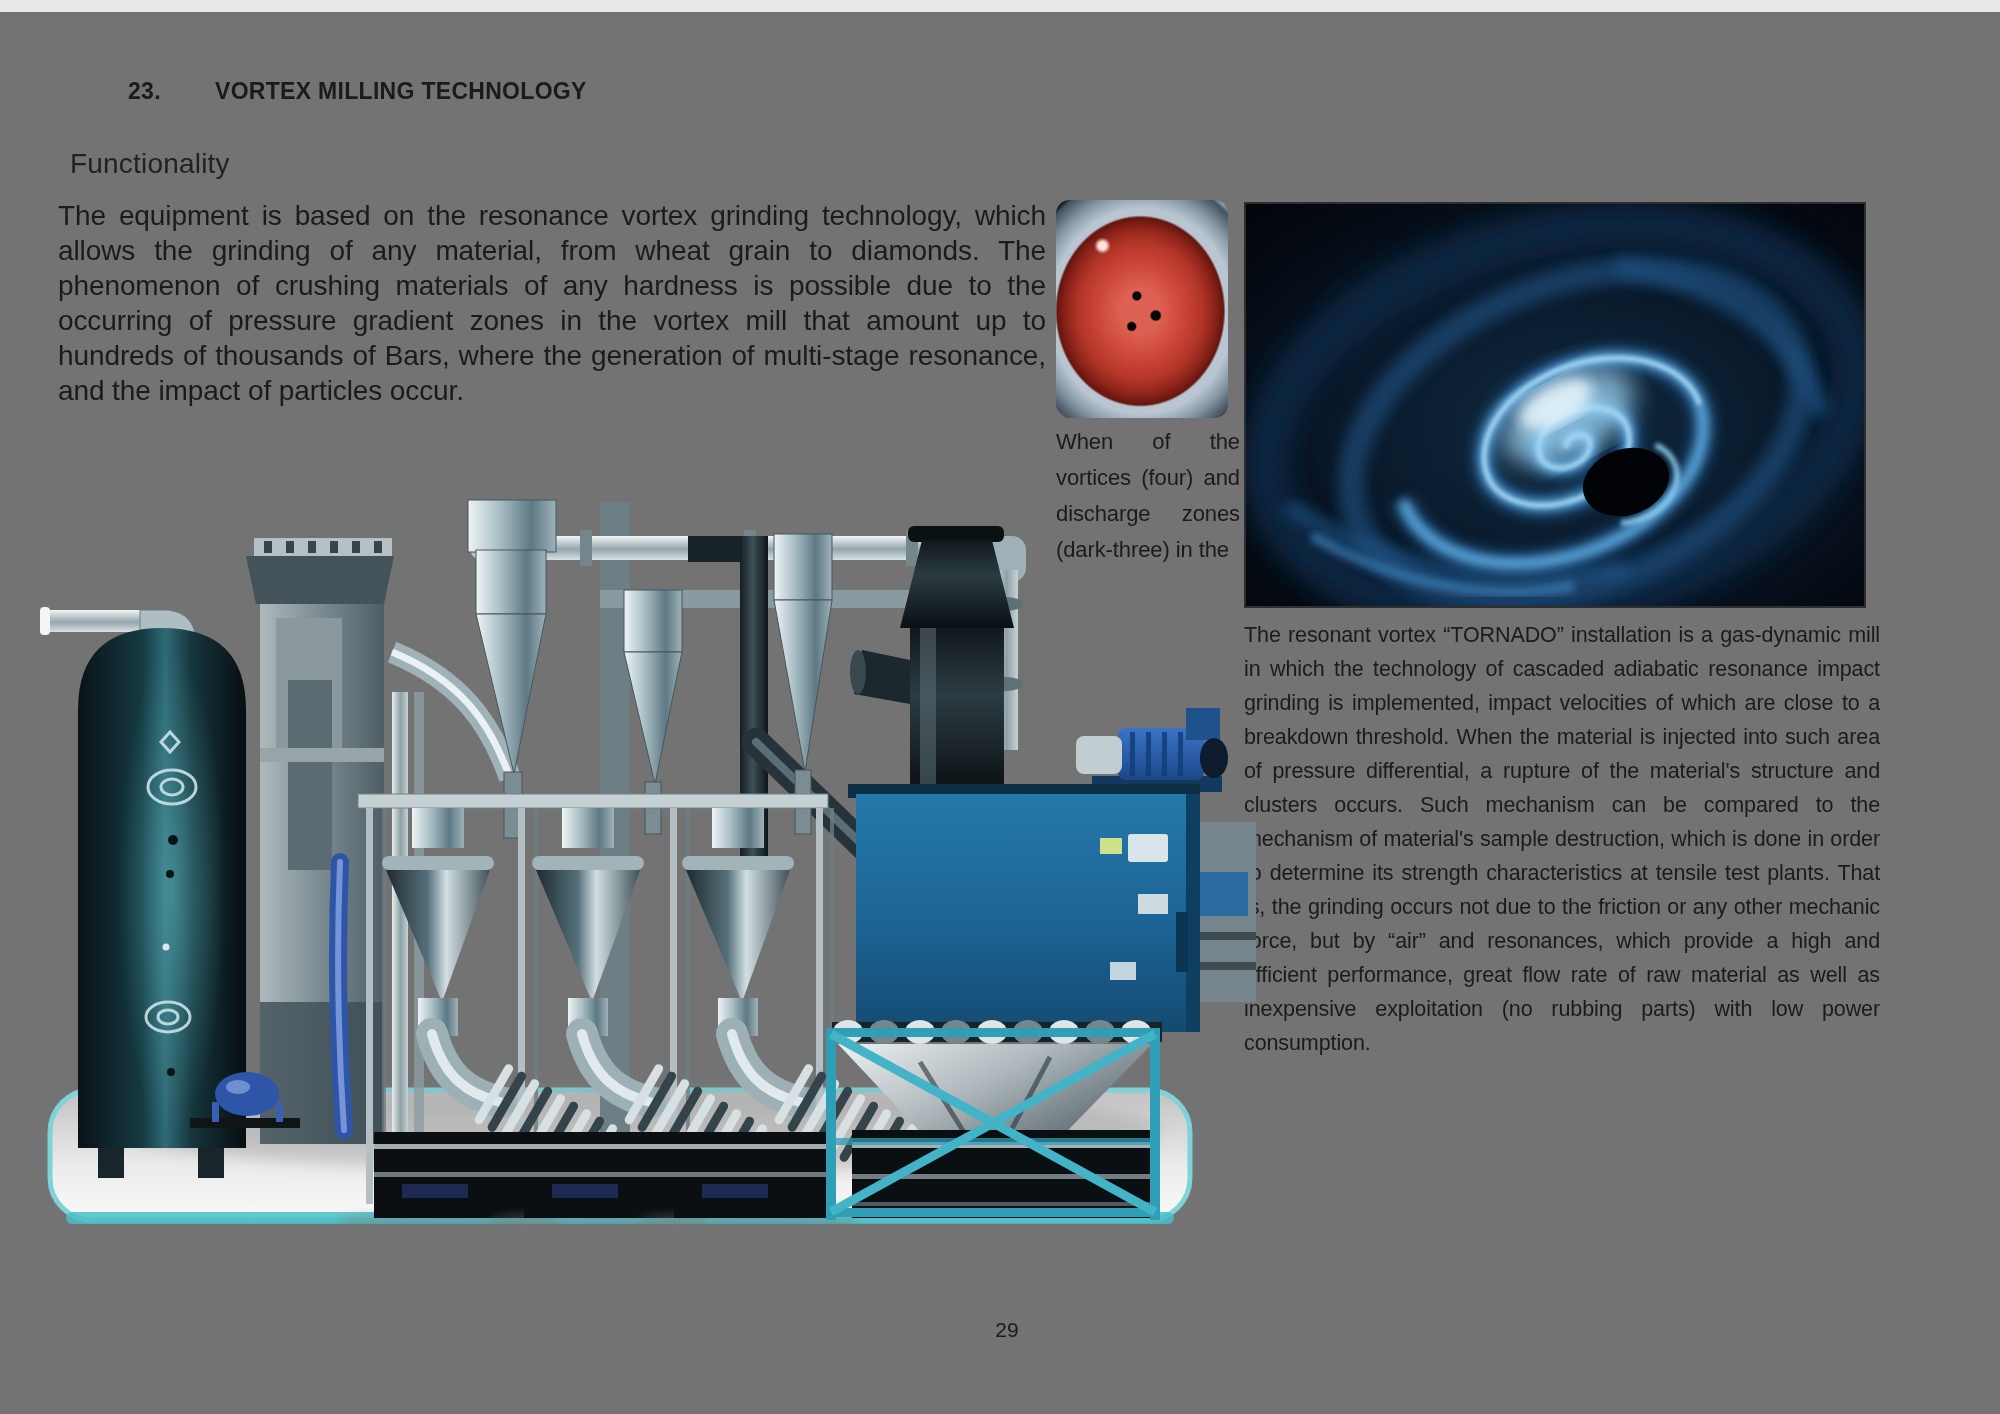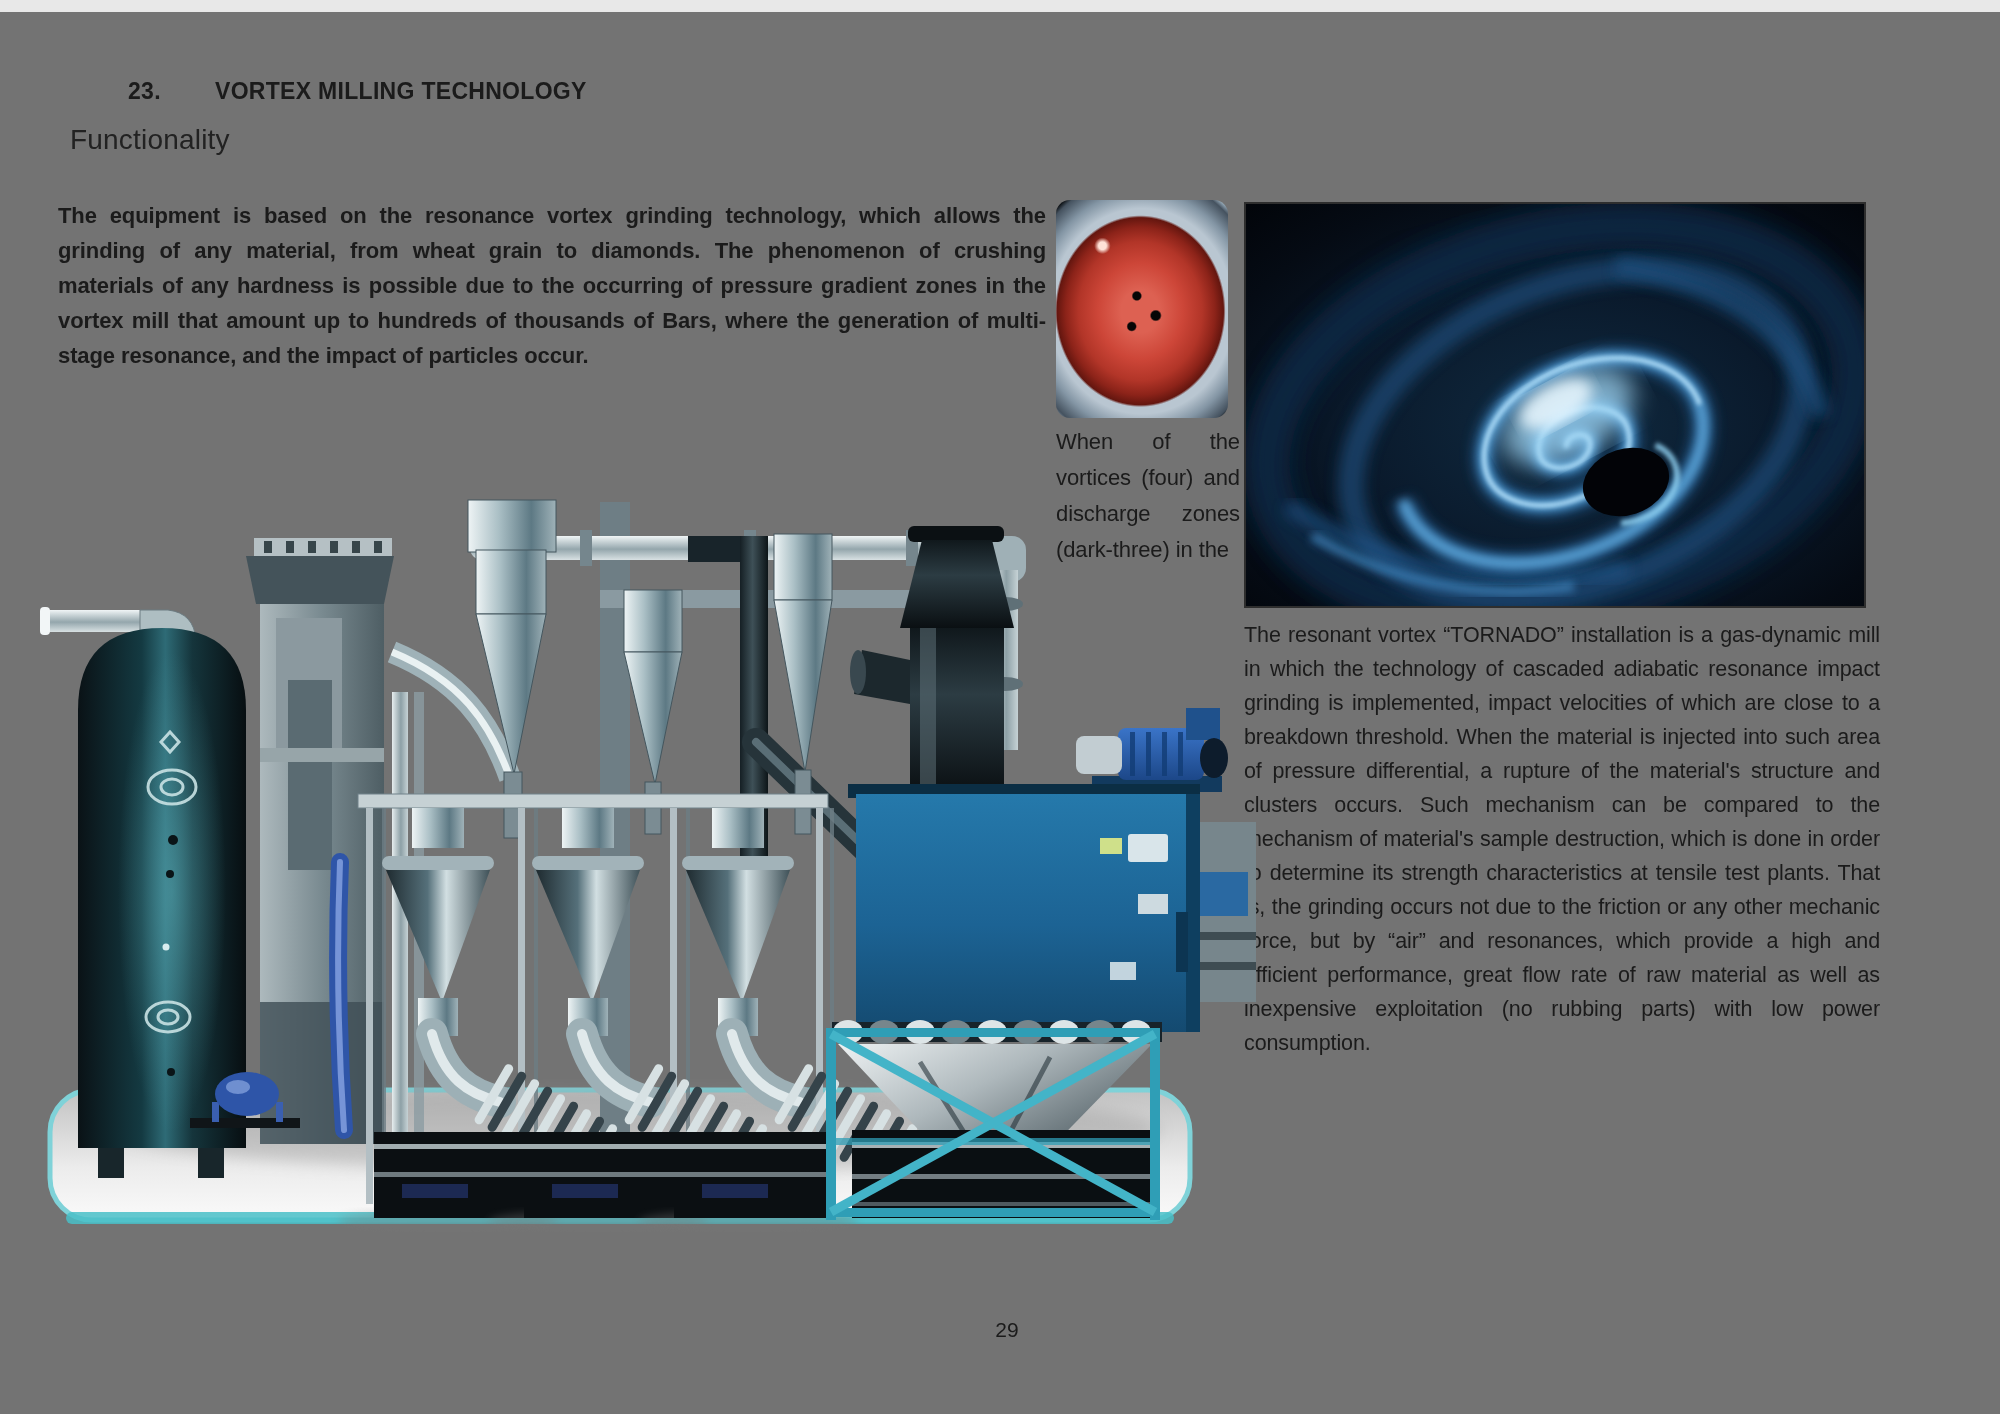--- a/index.html
+++ b/index.html
@@ -4,24 +4,24 @@
 <style>
   html,body{margin:0;padding:0;background:#e8e8e8;}
   #page{
     position:relative;width:2000px;height:1414px;background:#737373;
     font-family:"Liberation Sans",sans-serif;color:#1b1b1b;overflow:hidden;
     margin:12px auto;
   }
   .abs{position:absolute;}
   .heading-row{left:128px;top:66px;font-size:23px;font-weight:bold;letter-spacing:.3px;}
   .heading-row .idx{display:inline-block;width:87px;}
-  .subheading{left:70px;top:112px;font-size:28px;font-weight:400;letter-spacing:.2px;color:#222;}
+  .subheading{left:70px;top:136px;font-size:28px;font-weight:400;letter-spacing:.2px;color:#222;}
   .intro{
-    left:58px;top:186px;width:988px;font-size:22px;line-height:35px;
-    text-align:justify;letter-spacing:-0.1px;font-weight:bold;
+    left:58px;top:186px;width:988px;font-size:28px;line-height:35px;
+    text-align:justify;letter-spacing:-0.1px;
   }
   .caption{
     left:1056px;top:412px;width:184px;font-size:22px;line-height:36px;
     text-align:justify;letter-spacing:-0.1px;
   }
   .bodytext{
     left:1244px;top:606px;width:636px;font-size:21.5px;line-height:34px;
     text-align:justify;letter-spacing:-0.1px;
   }
   .pagenum{left:0;top:1306px;width:2014px;text-align:center;font-size:21px;}

